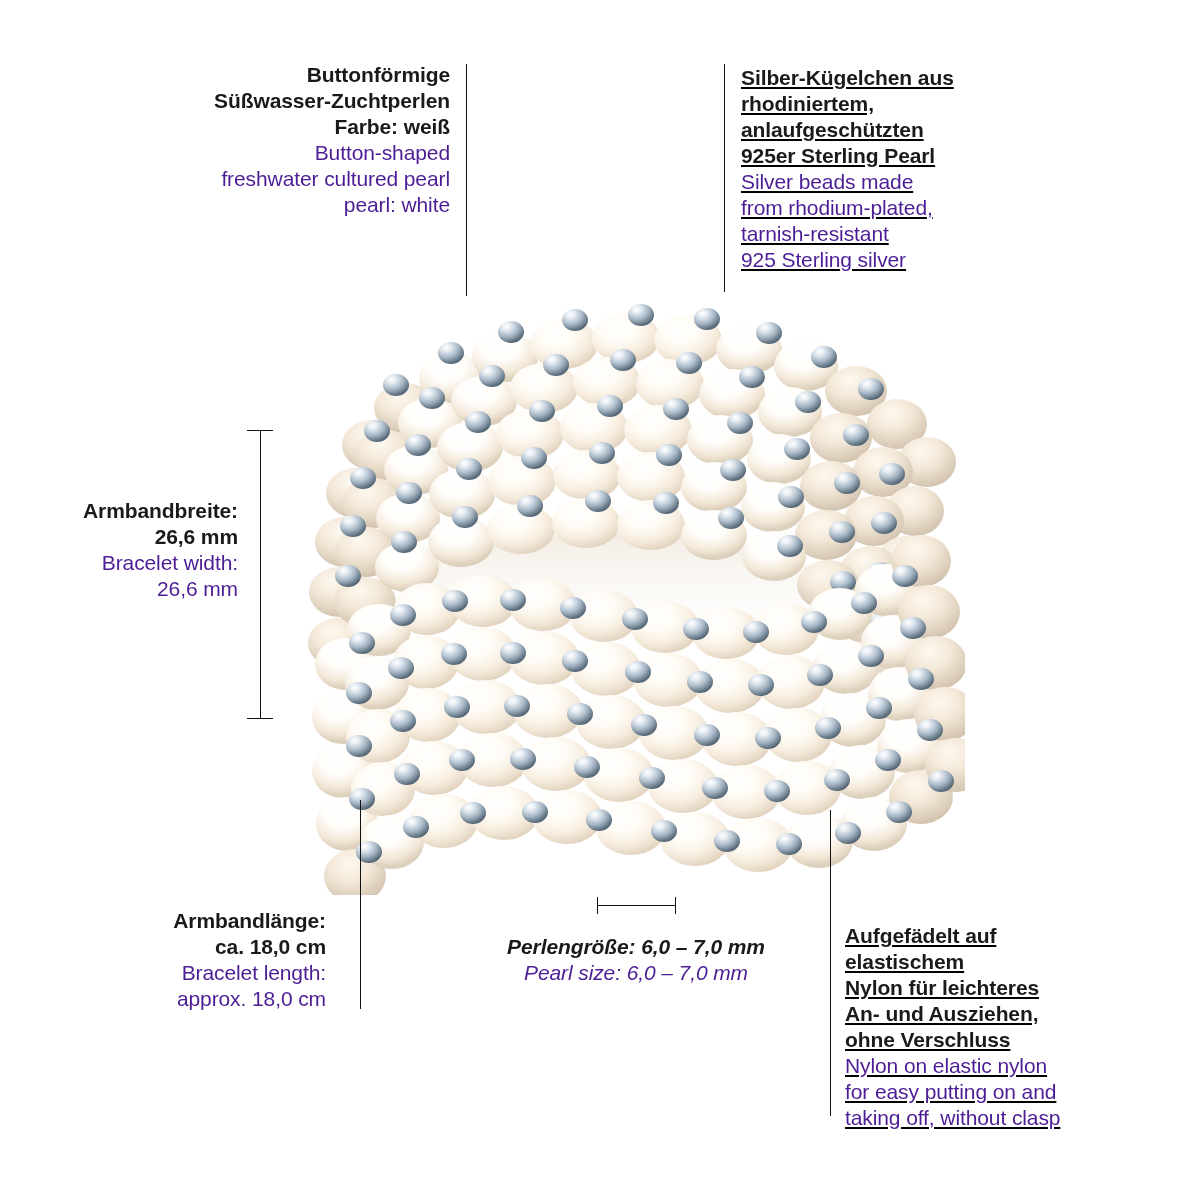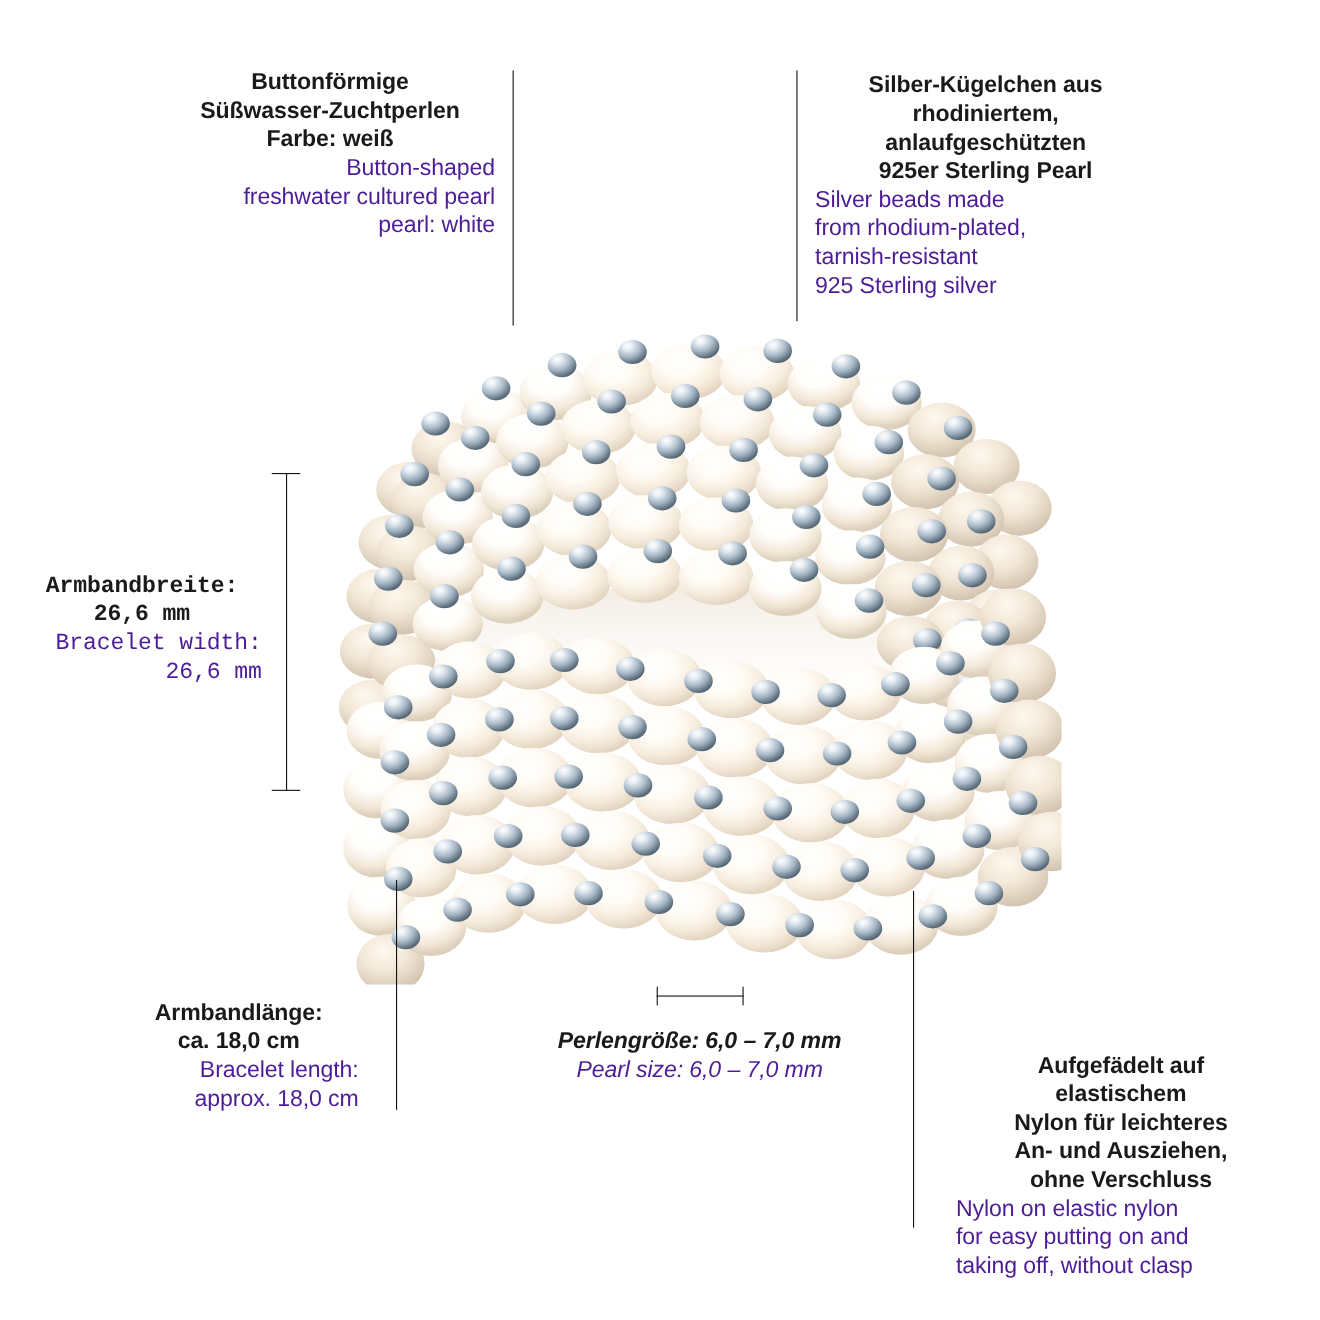--- a/index.html
+++ b/index.html
@@ -21,31 +21,30 @@
 
   
   .anno { position: absolute; }
 
   .anno .de {
     color: #1a1a1a;
     font-weight: 700;
     font-size: 21px;
     line-height: 26px;
     letter-spacing: -0.1px;
-    text-align: center;
   }
   .anno .en {
     color: #4c1d95;
     font-weight: 400;
     font-size: 21px;
     line-height: 26px;
     letter-spacing: -0.1px;
   }
   .align-right { text-align: right; }
-  .align-left  { text-align: left;  }
+  .align-left  { text-align: left; text-decoration: underline;  }
   .align-center{ text-align: center; font-style: italic;}
 
   
   .vline {
     position: absolute;
     width: 0;
     border-left: 1.6px solid #121212;
   }
   .hline {
     position: absolute;
@@ -414,40 +413,40 @@
     <div class="de">Silber-Kügelchen aus</div>
     <div class="de">rhodiniertem,</div>
     <div class="de">anlaufgeschützten</div>
     <div class="de">925er Sterling Pearl</div>
     <div class="en">Silver beads made</div>
     <div class="en">from rhodium-plated,</div>
     <div class="en">tarnish-resistant</div>
     <div class="en">925 Sterling silver</div>
   </div>
 
-  <div class="anno align-right" style="left:20px; top:521px; width:218px;font-family:Liberation Mono, monospace;">
+  <div class="anno align-right" style="left:20px; top:498px; width:218px;">
     <div class="de">Armbandbreite:</div>
     <div class="de">26,6 mm</div>
     <div class="en">Bracelet width:</div>
     <div class="en">26,6 mm</div>
   </div>
 
   <div class="anno align-right" style="left:108px; top:908px; width:218px;">
     <div class="de">Armbandlänge:</div>
     <div class="de">ca. 18,0 cm</div>
     <div class="en">Bracelet length:</div>
     <div class="en">approx. 18,0 cm</div>
   </div>
 
   <div class="anno align-center" style="left:456px; top:934px; width:360px;">
     <div class="de">Perlengröße: 6,0 – 7,0 mm</div>
     <div class="en">Pearl size: 6,0 – 7,0 mm</div>
   </div>
 
-  <div class="anno align-left" style="left:845px; top:956px; width:300px;margin-left:24px;">
+  <div class="anno align-left" style="left:845px; top:923px; width:300px;">
     <div class="de">Aufgefädelt auf</div>
     <div class="de">elastischem</div>
     <div class="de">Nylon für leichteres</div>
     <div class="de">An- und Ausziehen,</div>
     <div class="de">ohne Verschluss</div>
     <div class="en">Nylon on elastic nylon</div>
     <div class="en">for easy putting on and</div>
     <div class="en">taking off, without clasp</div>
   </div>
 

